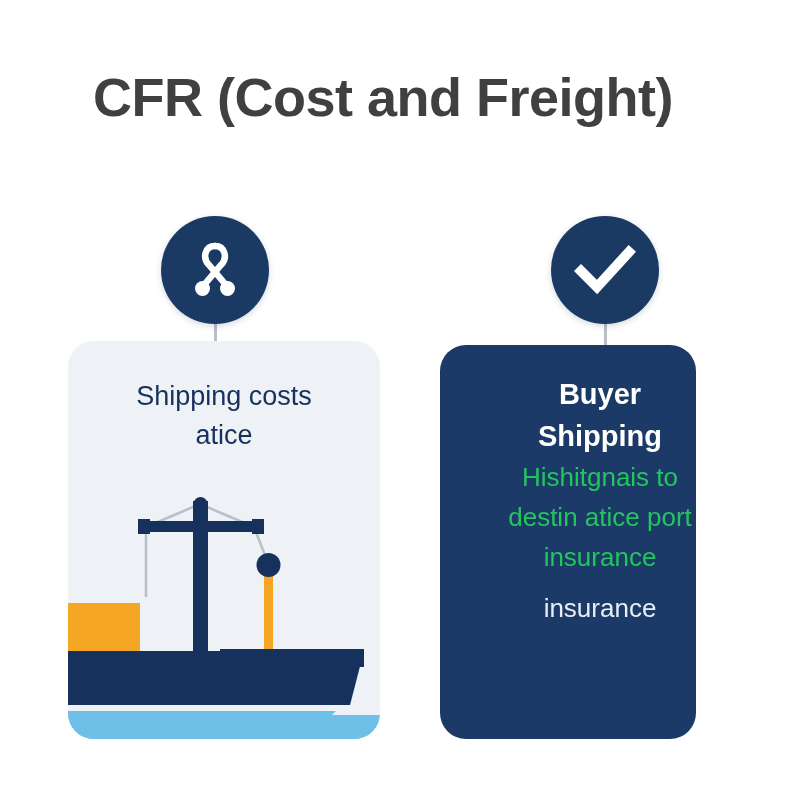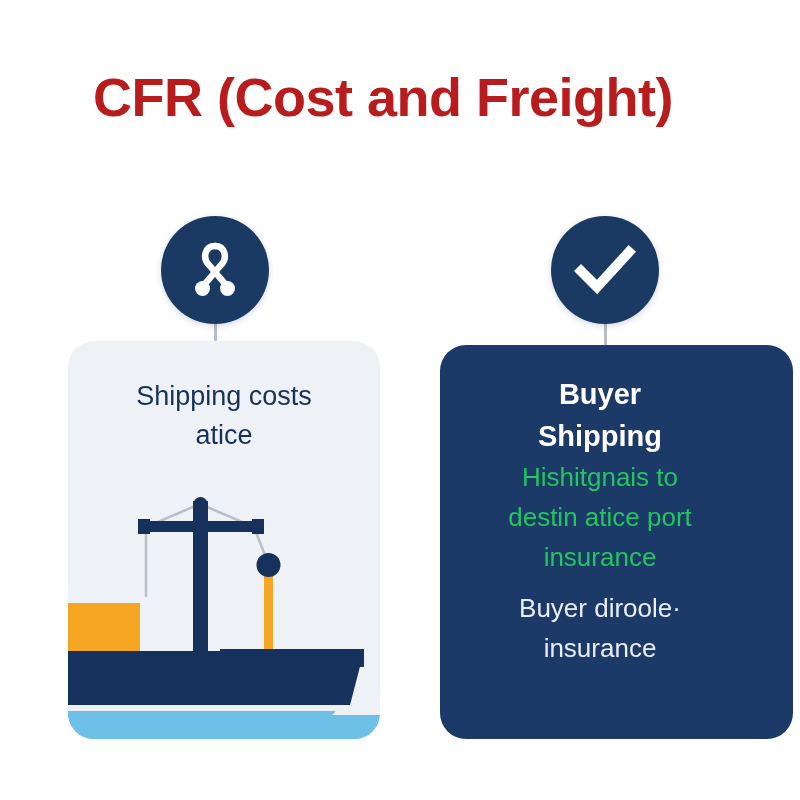--- a/index.html
+++ b/index.html
@@ -12,21 +12,21 @@
   }
   .stage{position:absolute;left:0;top:0;width:800px;height:800px;}
 
   
   .title{
     position:absolute;left:0;top:66px;width:766px;
     text-align:center;
     font-size:54px;
     font-weight:bold;
     letter-spacing:-0.5px;
-    color:#b91c1c;
+    color:#404040;
     white-space:nowrap;
   }
 
   
   .stem{
     position:absolute;
     width:3px;
     background:#b9bfc7;
   }
   .stem.left{left:214px;top:300px;height:48px;}
@@ -49,21 +49,21 @@
   .card{
     position:absolute;
     border-radius:26px;
     overflow:hidden;
   }
   .card-left{
     left:68px;top:341px;width:312px;height:398px;
     background:#eef1f5;
   }
   .card-right{
-    left:440px;top:345px;width:353px;height:394px;
+    left:440px;top:345px;width:256px;height:394px;
     background:#1c3a67;
   }
 
   
   .left-text{
     position:absolute;left:0;top:36px;width:312px;
     text-align:center;
     color:#16325c;
     font-size:27px;
     line-height:39px;
@@ -187,18 +187,17 @@
       <span class="ln">Shipping</span>
     </div>
 
     <div class="right-body">
       <span class="ln">Hishitgnais to</span>
       <span class="ln">destin atice port</span>
       <span class="ln">insurance</span>
     </div>
 
     <div class="right-foot">
-      <span class="ln">Buyer diroole·</span>
       <span class="ln">insurance</span>
     </div>
   </div>
 
 </div>
 
 </body></html>

